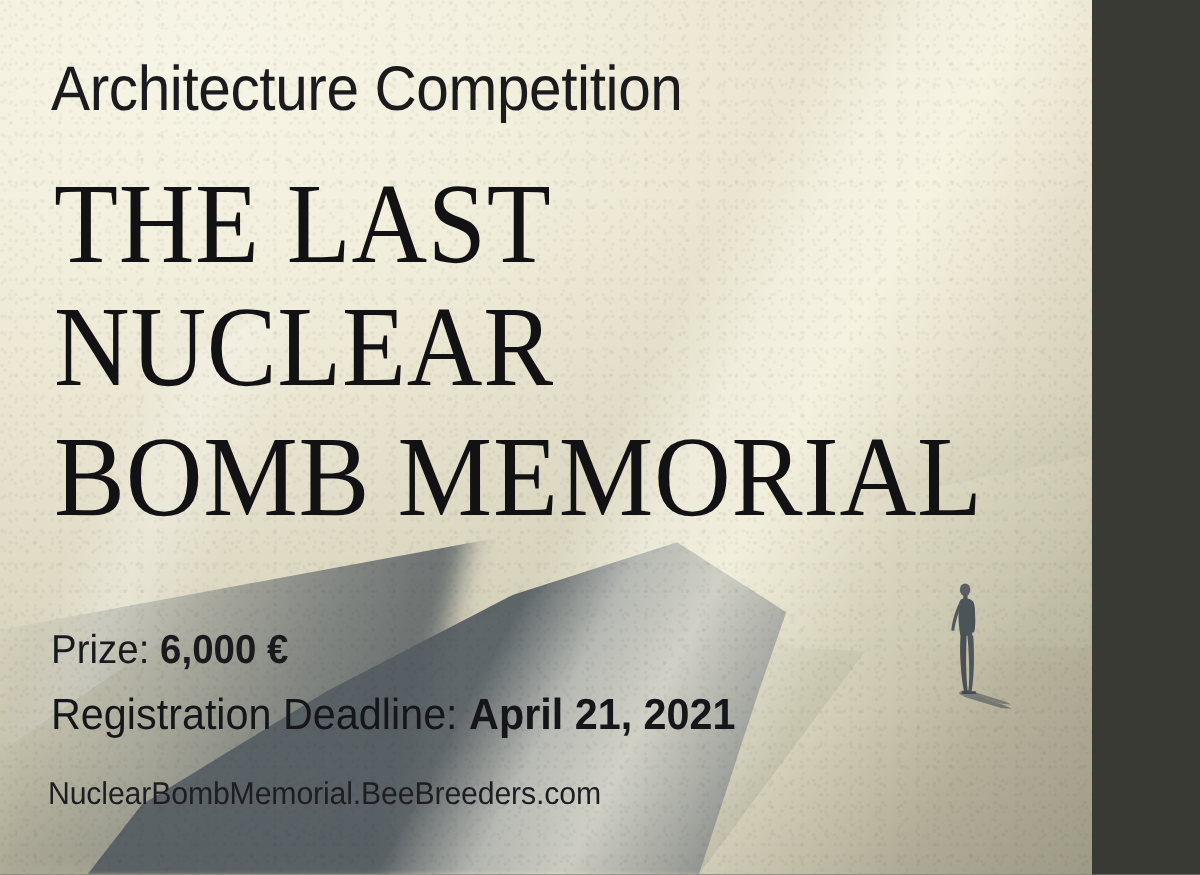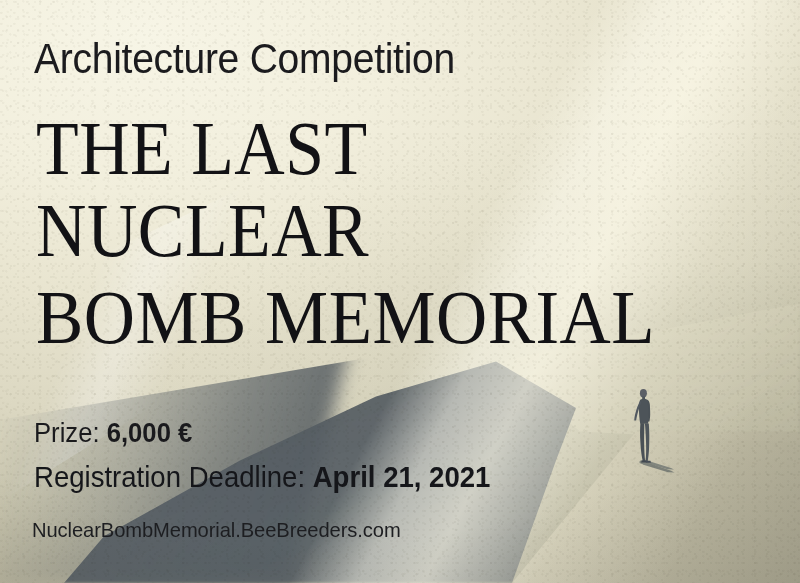--- a/index.html
+++ b/index.html
@@ -7,21 +7,21 @@
     margin: 0;
     padding: 0;
     background: #3a3a35;
   }
   body {
     font-family: "Liberation Sans", sans-serif;
   }
 
   .poster {
     position: relative;
-    width: 800px;
+    width: 728px;
     height: 583px;
     overflow: hidden;
     background: #efeddb;
     -webkit-font-smoothing: antialiased;
   }
 
   
   .bg-layer {
     position: absolute;
     inset: 0;

